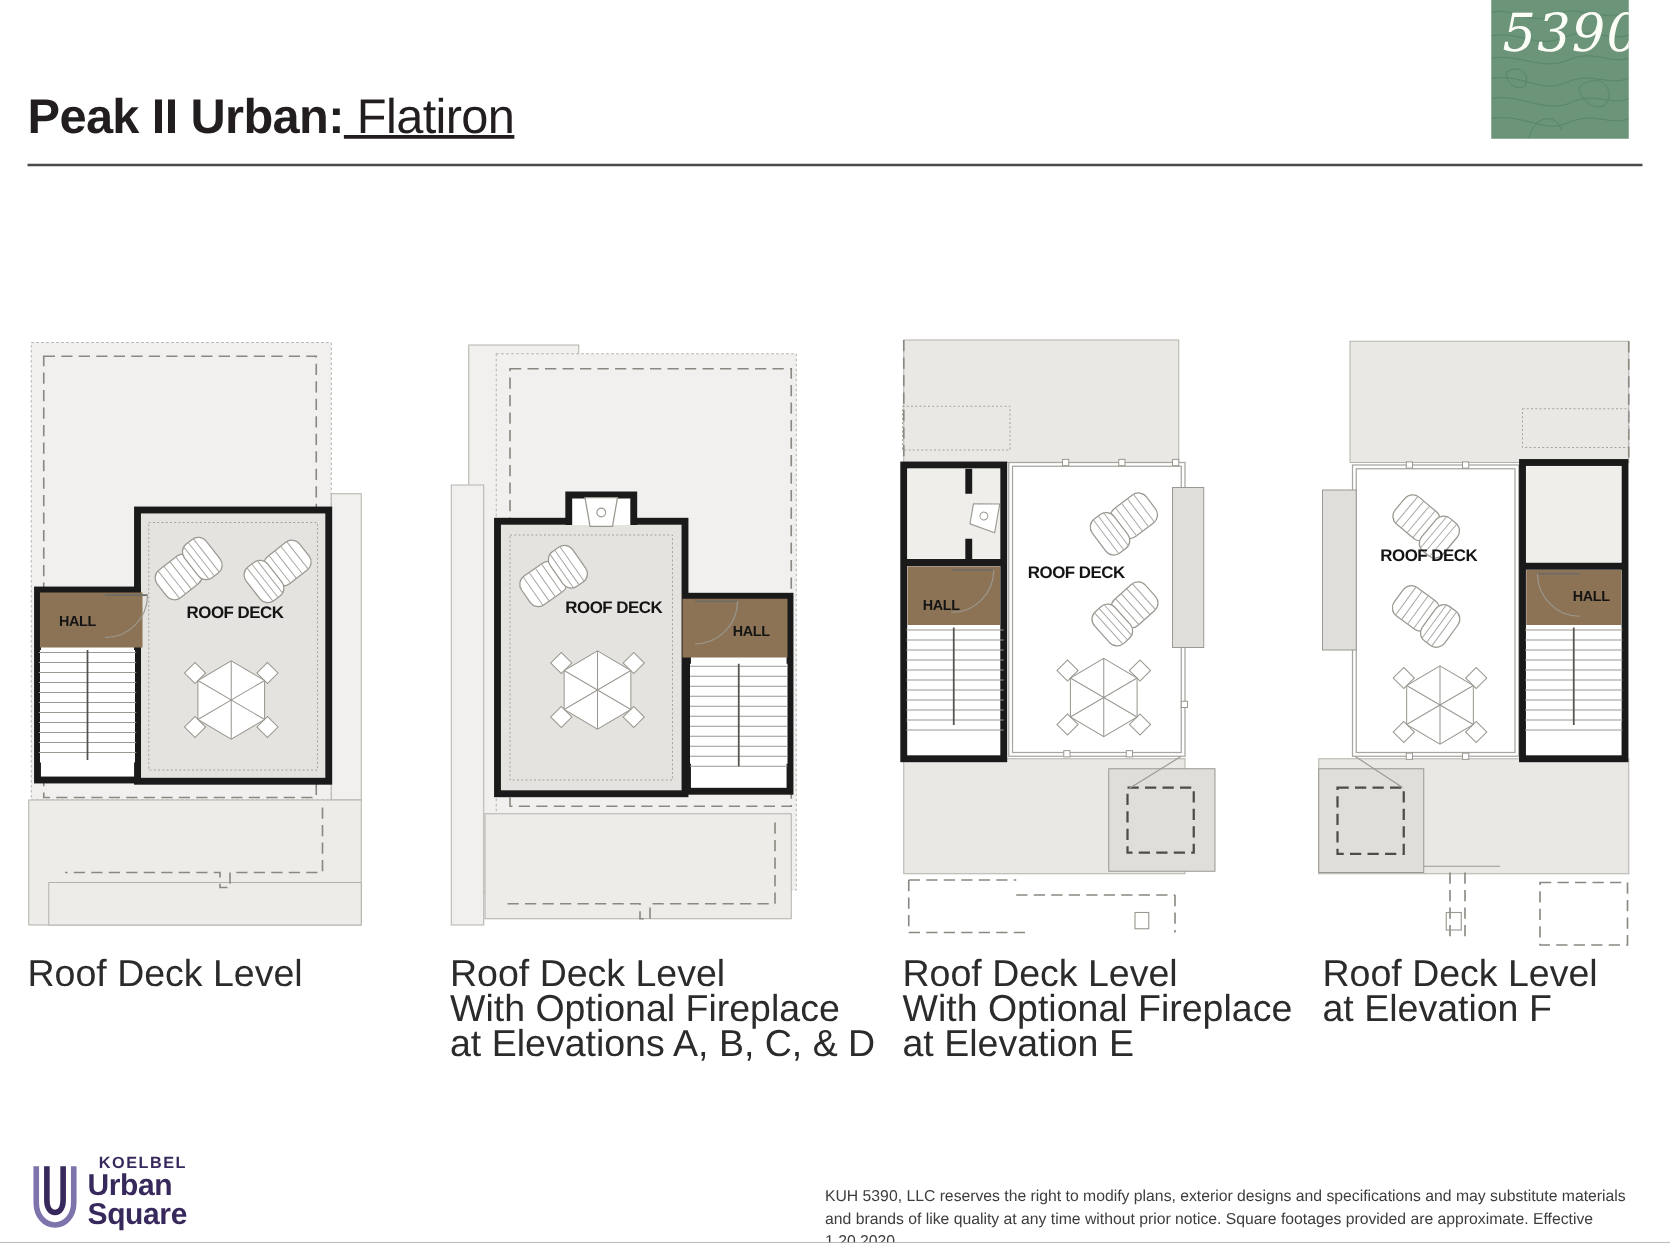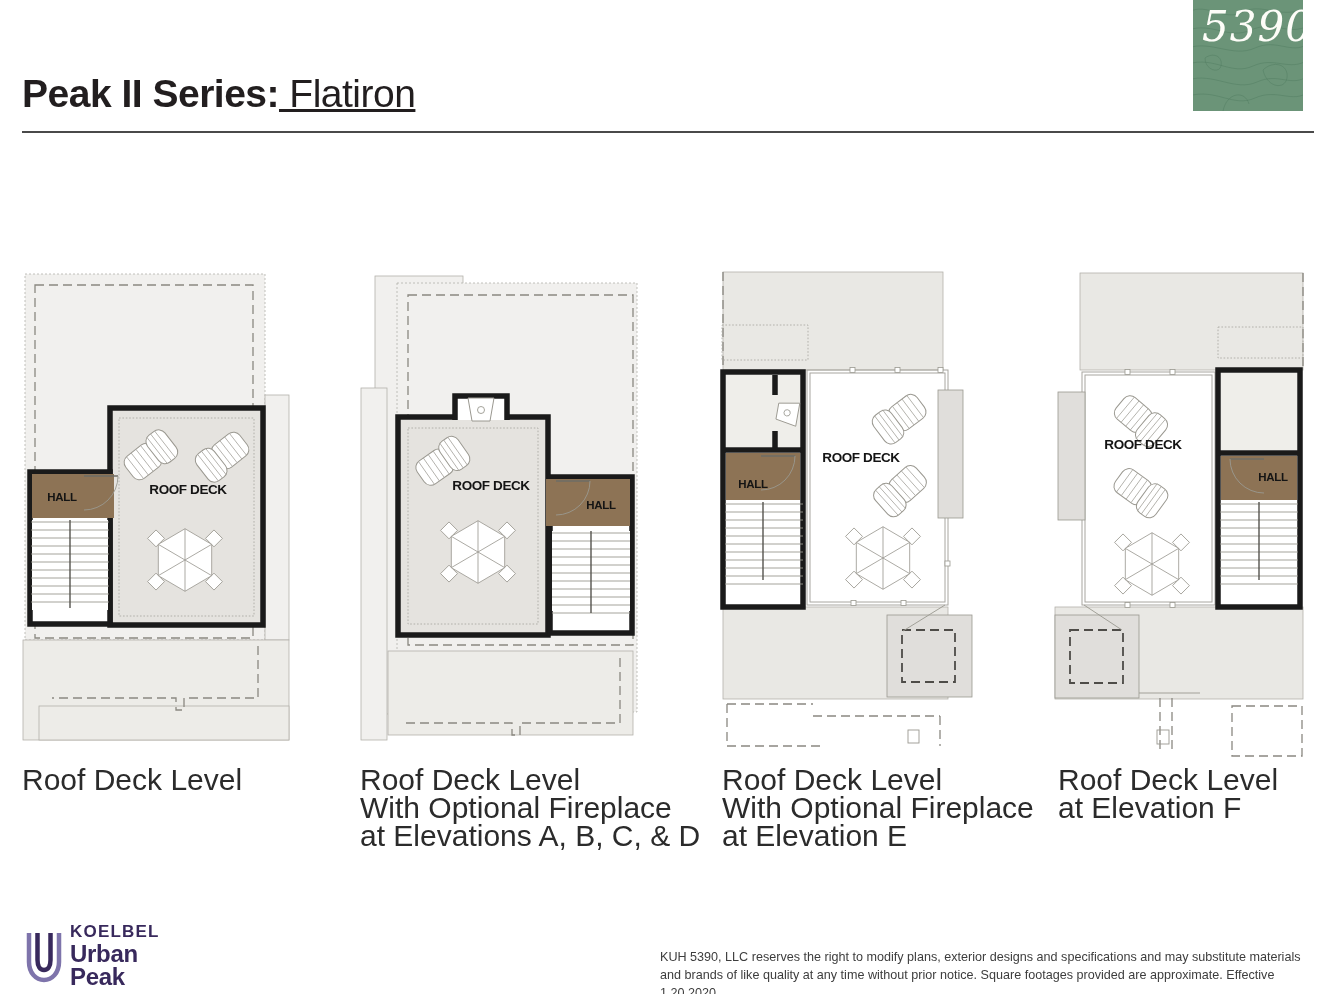--- a/index.html
+++ b/index.html
@@ -38,21 +38,21 @@
   .divid {stroke:#55534e;stroke-width:1.4;}
   .lbl  {font:700 13.5px "Liberation Sans",sans-serif;fill:#141414;letter-spacing:-0.4px;}
   .lblS {font:700 11.5px "Liberation Sans",sans-serif;fill:#141414;letter-spacing:-0.3px;}
 
   
   .caption{position:absolute;font-size:30px;line-height:28px;color:#2b2b2b;white-space:pre-line;}
 
   
   .brandicon{position:absolute;left:24px;top:932px;}
   .brand{position:absolute;left:70px;top:922px;color:#38295c;}
-  .brand .k{font-size:17px;font-weight:700;letter-spacing:1.2px;text-align:right;}
+  .brand .k{font-size:13px;font-weight:700;letter-spacing:1.2px;text-align:right;}
   .brand .u{font-size:24px;font-weight:800;line-height:23px;letter-spacing:-0.3px;}
   .disclaimer{position:absolute;left:660px;top:948px;width:652px;font-size:12.6px;
               line-height:18px;color:#3d3d3d;}
 </style>
 </head>
 <body>
 
 <div id="page">
 
   <svg width="0" height="0" style="position:absolute" aria-hidden="true">
@@ -76,21 +76,21 @@
       <g id="fireplace">
         <path d="M-13,-11 L13,-11 L9,12 L-9,12 Z" fill="#fff" stroke="#9a9890" stroke-width="1"></path>
         <circle cx="0" cy="1" r="3.5" fill="none" stroke="#9a9890" stroke-width=".9"></circle>
       </g>
       <g id="treads" stroke="#9a9890" stroke-width=".9">
         <path fill="none" d="M0,0 H78 M0,8 H78 M0,16 H78 M0,24 H78 M0,32 H78 M0,40 H78 M0,48 H78 M0,56 H78 M0,64 H78 M0,72 H78 M0,80 H78"></path>
       </g>
     </defs>
   </svg>
 
-  <div class="title"><span class="b">Peak II Series:</span><span class="r"> Flatiron</span></div>
+  <div class="title"><span class="b">Peak II Urban:</span><span class="r"> Flatiron</span></div>
   <div class="rule"></div>
 
   <div class="badge">
     <svg width="110" height="111" viewBox="0 0 110 111">
       <g fill="none" stroke="#4d7a5f" stroke-width=".8" stroke-opacity=".55">
         <path d="M-5,12 C15,2 30,22 50,12 S85,20 115,8"></path>
         <path d="M-5,30 C20,22 35,40 58,30 S95,36 115,26"></path>
         <path d="M-5,48 C18,40 40,58 62,48 S98,55 115,44"></path>
         <path d="M-5,64 C22,56 38,76 60,66 S96,72 115,60"></path>
         <path d="M-5,80 C20,72 42,92 64,82 S98,88 115,76"></path>
@@ -245,17 +245,17 @@
   <div class="caption" style="left:1058px;top:766px">Roof Deck Level
 at Elevation F</div>
 
   <svg class="brandicon" width="40" height="52" viewBox="0 0 40 52">
     <path d="M5,1 V30 C5,41 12,48 20,48 C28,48 35,41 35,30 V1" fill="none" stroke="#7e74ab" stroke-width="4.5"></path>
     <path d="M13.5,1 V28 C13.5,34 16,38 20,38 C24,38 26.5,34 26.5,28 V1" fill="none" stroke="#38295c" stroke-width="4.5"></path>
   </svg>
   <div class="brand">
     <div class="k">KOELBEL</div>
     <div class="u">Urban</div>
-    <div class="u">Peak</div>
+    <div class="u">Square</div>
   </div>
   <div class="disclaimer">KUH 5390, LLC reserves the right to modify plans, exterior designs and specifications and may substitute materials and brands of like quality at any time without prior notice. Square footages provided are approximate. Effective 1.20.2020</div>
 
 </div>
 
 </body></html>

